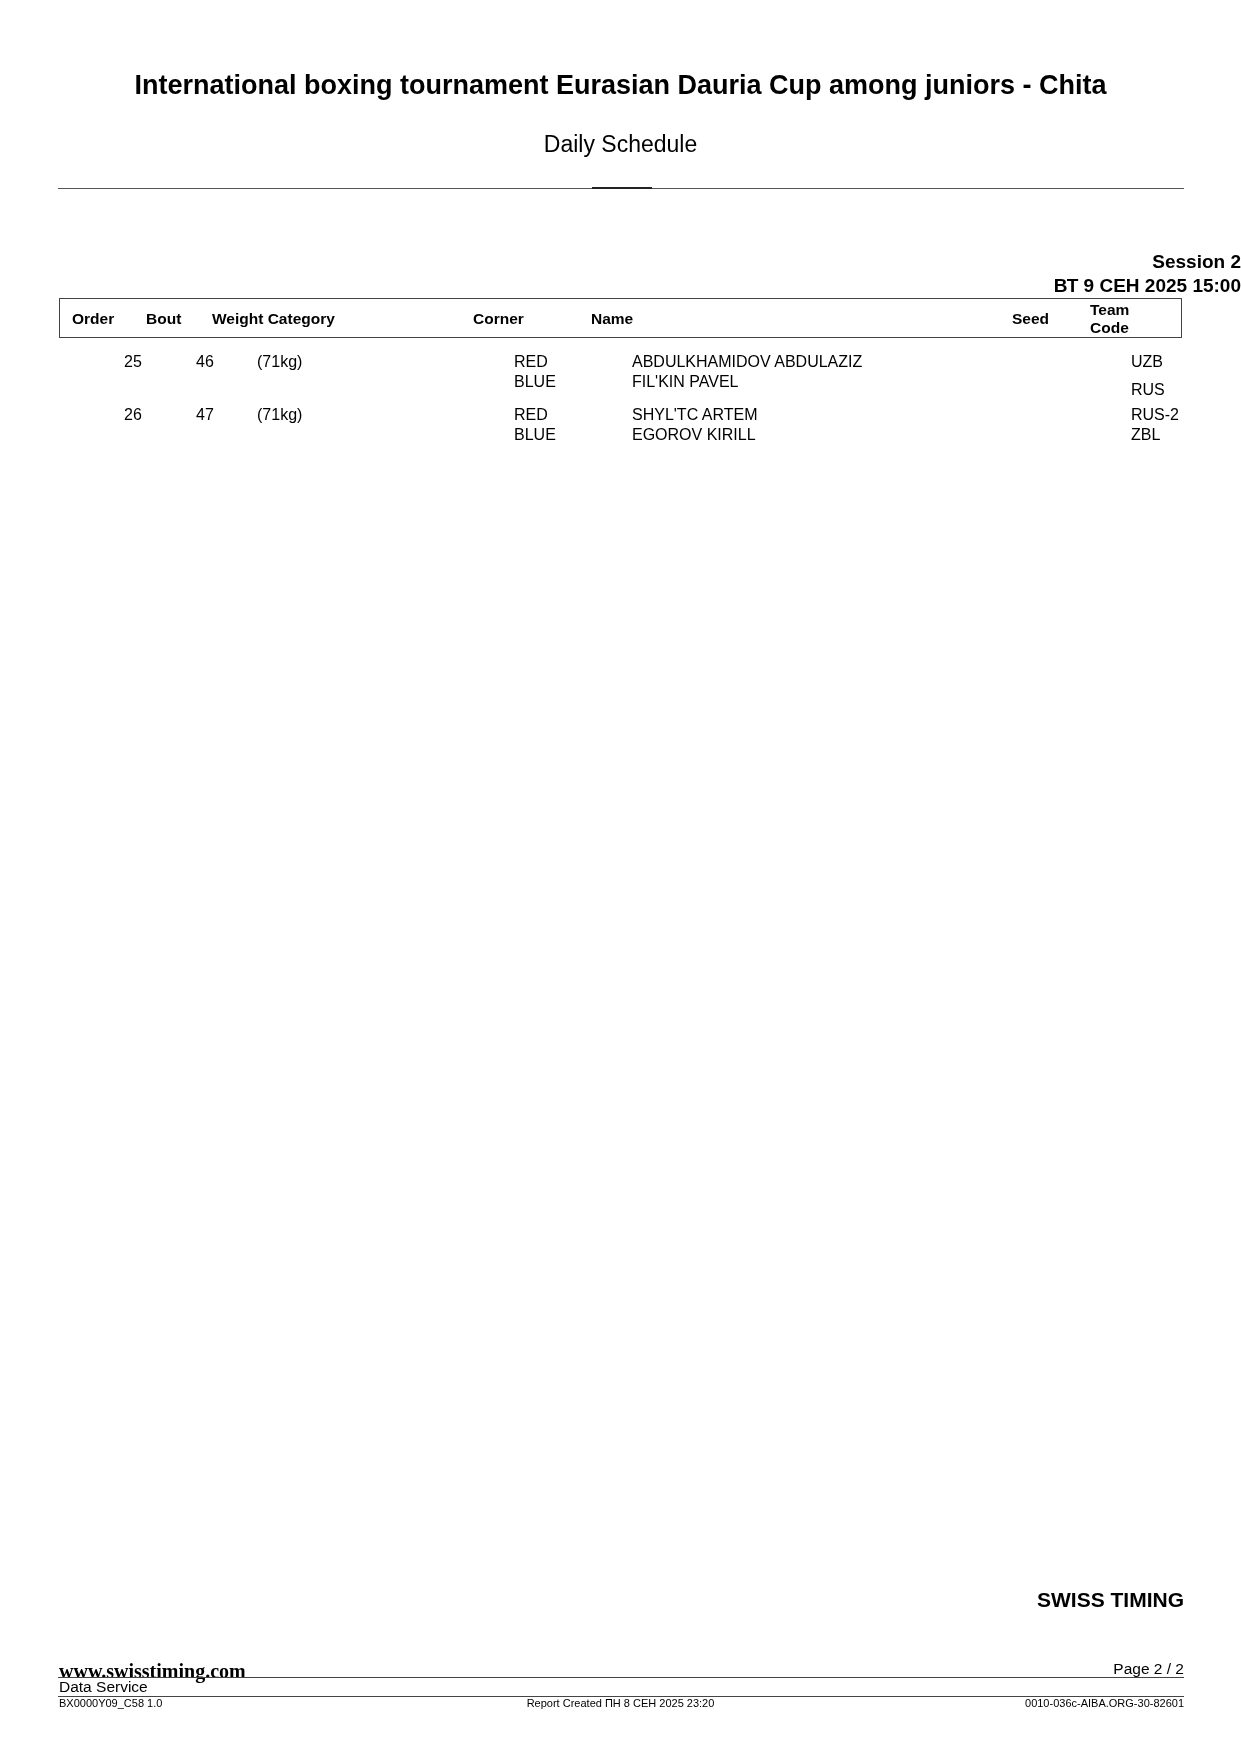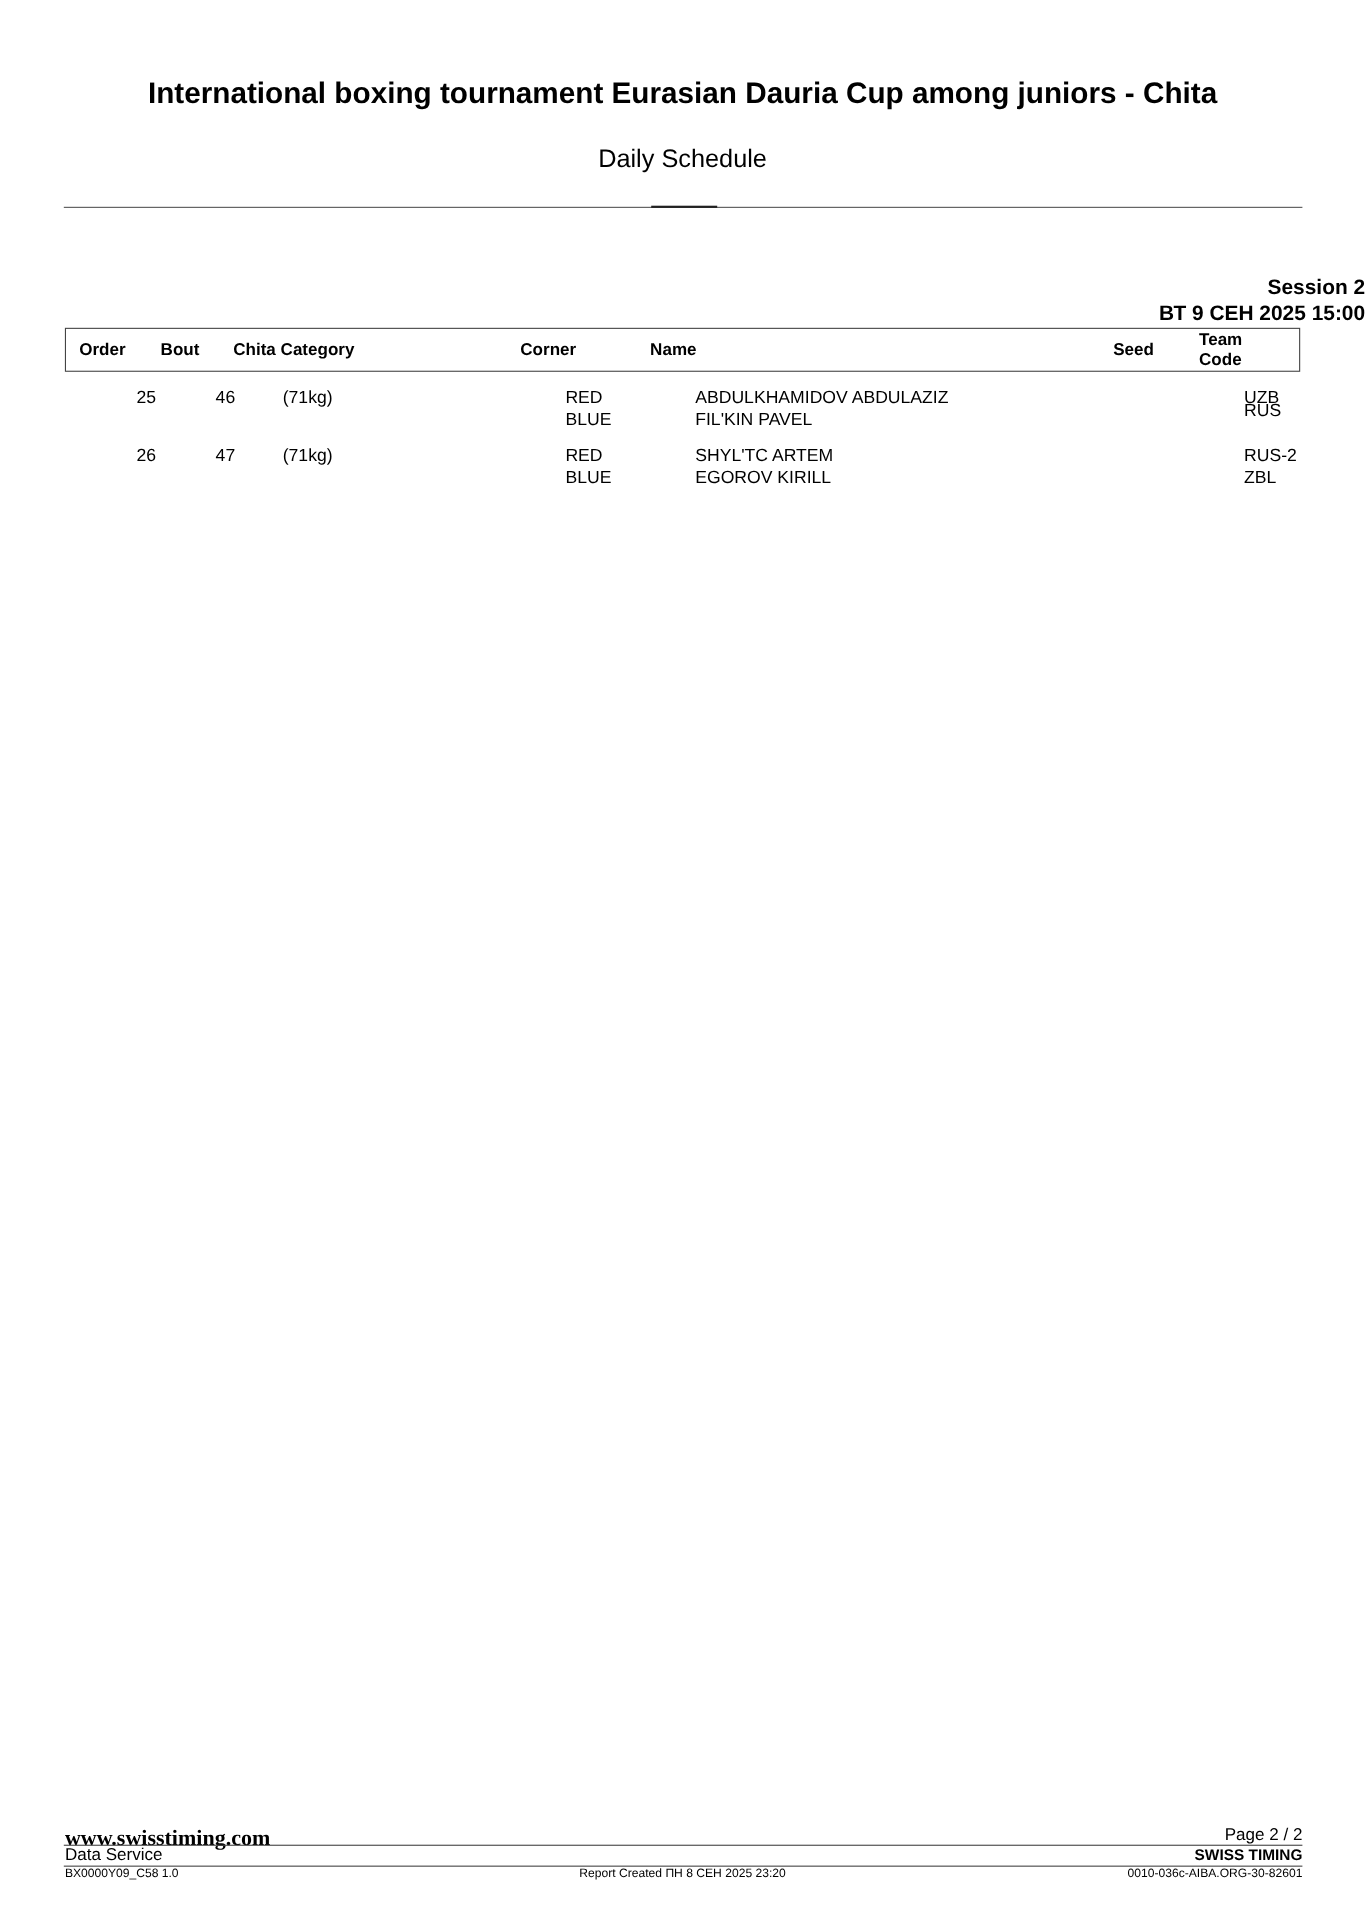--- a/index.html
+++ b/index.html
@@ -13,40 +13,40 @@
     .th { position: absolute; font-size: 15.5px; font-weight: bold; }
     .th.single { top: 11px; }
     .th.double { top: 2px; line-height: 18px; }
     .rows { position: absolute; top: 352px; left: 0; width: 1241px; }
     .bout { position: relative; height: 53px; }
     .cell { position: absolute; font-size: 16px; line-height: 20px; margin-left: 40px; }
     .footer-line { position: absolute; left: 58px; width: 1126px; border-top: 1.5px solid #444; }
     .f-web { position: absolute; top: 1660px; left: 59px; font-size: 20px; font-weight: bold; font-family: Liberation Serif, serif; }
     .f-page { position: absolute; top: 1660px; right: 57px; font-size: 15.5px; }
     .f-ds { position: absolute; top: 1678px; left: 59px; font-size: 15.5px; font-weight: normal; }
-    .f-st { position: absolute; top: 1678px; right: 57px; font-size: 14px; font-weight: bold; }
+    .f-st { position: absolute; top: 1588px; right: 57px; font-size: 21px; font-weight: bold; }
     .f-small { position: absolute; top: 1697px; font-size: 11px; }
   </style>
 </head>
 <body>
 
 <div class="title">International boxing tournament Eurasian Dauria Cup among juniors - Chita</div>
 <div class="subtitle">Daily Schedule</div>
 <div class="hr"></div>
 <div class="hr-center"></div>
 
 <div class="session">
   <div>Session 2</div>
   <div>ВТ 9 СЕН 2025  15:00</div>
 </div>
 
 <div class="thead">
   <span class="th single" style="left:12px">Order</span>
   <span class="th single" style="left:86px">Bout</span>
-  <span class="th single" style="left:152px">Chita Category</span>
+  <span class="th single" style="left:152px">Weight Category</span>
   <span class="th single" style="left:413px">Corner</span>
   <span class="th single" style="left:531px">Name</span>
   <span class="th single" style="left:952px">Seed</span>
   <span class="th double" style="left:1030px">
     <span>Team</span><br>
     <span>Code</span>
   </span>
 </div>
 
 <div class="rows">
@@ -54,21 +54,21 @@
     <span class="cell" style="left:84px">25</span>
     <span class="cell" style="left:156px">46</span>
     <span class="cell" style="left:217px">(71kg)</span>
     <span class="cell" style="left:474px">RED</span>
     <span class="cell" style="left:474px; top:20px">BLUE</span>
     <span class="cell" style="left:592px">ABDULKHAMIDOV ABDULAZIZ</span>
     <span class="cell" style="left:592px; top:20px">FIL'KIN PAVEL</span>
     <span class="cell" style="left:1013px"></span>
     <span class="cell" style="left:1013px; top:20px"></span>
     <span class="cell" style="left:1091px">UZB</span>
-    <span class="cell" style="left:1091px; top:12px">RUS</span>
+    <span class="cell" style="left:1091px; top:28px">RUS</span>
   </div>
   <div class="bout">
     <span class="cell" style="left:84px">26</span>
     <span class="cell" style="left:156px">47</span>
     <span class="cell" style="left:217px">(71kg)</span>
     <span class="cell" style="left:474px">RED</span>
     <span class="cell" style="left:474px; top:20px">BLUE</span>
     <span class="cell" style="left:592px">SHYL'TC ARTEM</span>
     <span class="cell" style="left:592px; top:20px">EGOROV KIRILL</span>
     <span class="cell" style="left:1013px"></span>

